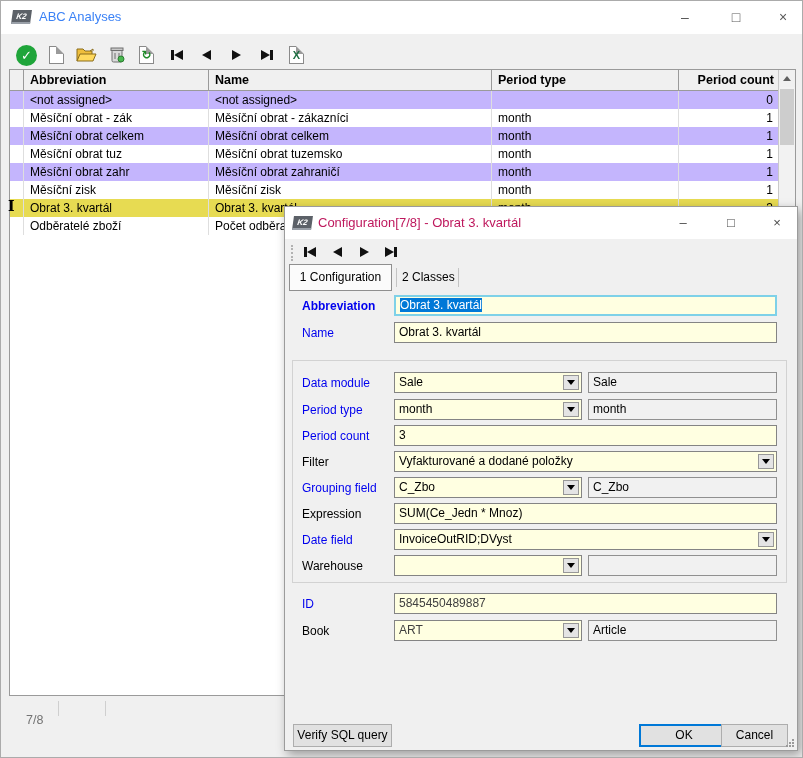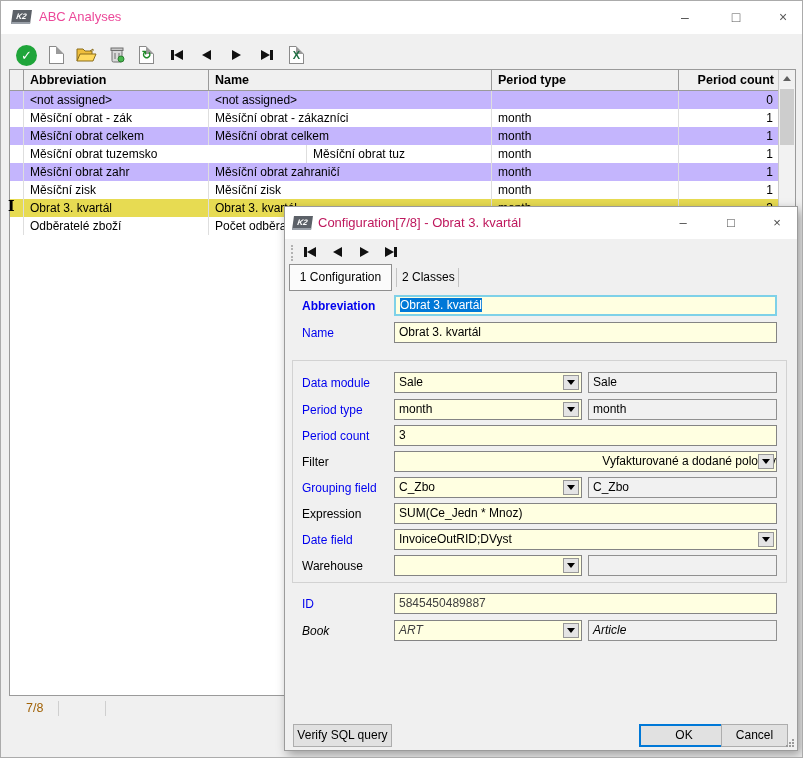--- a/index.html
+++ b/index.html
@@ -6,21 +6,21 @@
   body { font-family: "Liberation Sans", "DejaVu Sans", sans-serif; background:#888; }
   .screen { position:relative; width:803px; height:758px; background:#F0F0F0; overflow:hidden;
             border:1px solid #ababab; }
 
   
   .titlebar { position:absolute; left:0; top:0; width:100%; height:33px; background:#FFFFFF; }
   .k2icon { position:absolute; left:11px; top:9px; width:19px; height:14px; background:#5c6168;
             color:#fff; font:italic bold 8px "Liberation Sans",sans-serif; display:flex;
             align-items:center; justify-content:center; transform:skewX(-8deg);
             border-bottom:2px solid #9aa0a8; }
-  .wtitle { position:absolute; left:38px; top:8px; font-size:13px; color:#ec4899; }
+  .wtitle { position:absolute; left:38px; top:8px; font-size:13px; color:#3b82f6; }
   .winbtn { position:absolute; top:5px; width:32px; height:23px; text-align:center; line-height:23px;
             font-size:14px; color:#5a5a5a; }
 
   
   .toolbar { position:absolute; left:14px; top:40px; height:28px; display:flex; gap:7px; align-items:center; }
   .tbtn { width:23px; height:23px; display:flex; align-items:center; justify-content:center; position:relative; }
   .circle-ok { width:21px; height:21px; border-radius:50%; background:#1FA53A; color:#fff;
                font-weight:bold; font-size:13px; display:flex; align-items:center; justify-content:center; }
   .doc { width:15px; height:18px; background:#fff; border:1px solid #8a8a8a; position:relative; }
   .doc::before { content:""; position:absolute; top:-1px; right:-1px; width:0; height:0;
@@ -49,21 +49,21 @@
   .row-gray  { background:#c4b5fd; }
   .row-white { background:#FFFFFF; }
   .row-selected { background:#E7DB52; }
   .vscroll { position:absolute; right:0; top:0; width:17px; bottom:0; background:#F2F2F2; border-left:1px solid #c9c9c9; }
   .sbtn { position:absolute; left:0; top:0; width:16px; height:17px; background:#F0F0F0;
           display:flex; align-items:center; justify-content:center; }
   .tri-up { width:0; height:0; border-left:4px solid transparent; border-right:4px solid transparent; border-bottom:5px solid #606060; }
   .sthumb { position:absolute; left:1px; top:19px; width:14px; height:56px; background:#CDCDCD; }
 
   .statusbar { position:absolute; left:8px; top:698px; width:787px; height:20px; }
-  .statustext { position:absolute; left:17px; top:2px; font-size:12.5px; color:#a16207; }
+  .statustext { position:absolute; left:17px; top:14px; font-size:12.5px; color:#737373; }
   .statusdiv { position:absolute; top:2px; width:1px; height:15px; background:#cfcfcf; }
 
   .ibeam { position:absolute; left:7px; top:197px; font-family:"DejaVu Serif", serif;
            font-size:14px; font-weight:bold; color:#000; }
 
   
   .dialog { position:absolute; left:283px; top:205px; width:514px; height:545px; background:#F0F0F0;
             border:1px solid #9b9b9b; box-shadow:3px 4px 10px rgba(0,0,0,.35); }
   .dtitlebar { position:absolute; left:0; top:0; width:100%; height:32px; background:#fff; }
   .dtitle { position:absolute; left:33px; top:8px; font-size:13px; color:#be185d; }
@@ -195,22 +195,22 @@
         </div>
         <div class="trow row-gray">
           <div class="cell c-sel"></div>
           <div class="cell c-abbr">Měsíční obrat celkem</div>
           <div class="cell c-name">Měsíční obrat celkem</div>
           <div class="cell c-ptype">month</div>
           <div class="cell c-pcount">1</div>
         </div>
         <div class="trow row-white">
           <div class="cell c-sel"></div>
+          <div class="cell c-abbr">Měsíční obrat tuz</div>
           <div class="cell c-name">Měsíční obrat tuzemsko</div>
-          <div class="cell c-abbr">Měsíční obrat tuz</div>
           <div class="cell c-ptype">month</div>
           <div class="cell c-pcount">1</div>
         </div>
         <div class="trow row-gray">
           <div class="cell c-sel"></div>
           <div class="cell c-abbr">Měsíční obrat zahr</div>
           <div class="cell c-name">Měsíční obrat zahraničí</div>
           <div class="cell c-ptype">month</div>
           <div class="cell c-pcount">1</div>
         </div>
@@ -305,21 +305,21 @@
           <span class="flabel blue">Period type</span>
           <div class="tfield pos-combo yellow">month<span class="ddbtn">
               <span class="ddtri"></span>
             </span></div>
           <div class="tfield pos-ro readonly">month</div>
         </div>
         <div class="frow" style="top: 218px;">
           <span class="flabel blue">Period count</span>
           <div class="tfield pos-full yellow">3</div>
         </div>
-        <div class="frow" style="top: 244px; text-align: right;">
+        <div class="frow" style="top: 244px;">
           <span class="flabel black">Filter</span>
           <div class="tfield pos-full yellow">Vyfakturované a dodané položky<span class="ddbtn">
               <span class="ddtri"></span>
             </span></div>
         </div>
         <div class="frow" style="top: 270px;">
           <span class="flabel blue">Grouping field</span>
           <div class="tfield pos-combo yellow">C_Zbo<span class="ddbtn">
               <span class="ddtri"></span>
             </span></div>
@@ -341,21 +341,21 @@
             <span class="ddbtn">
               <span class="ddtri"></span>
             </span>
           </div>
           <div class="tfield pos-ro readonly"></div>
         </div>
         <div class="frow" style="top: 386px;">
           <span class="flabel blue">ID</span>
           <div class="tfield pos-full yellow disabled">5845450489887</div>
         </div>
-        <div class="frow" style="top: 413px; font-style: italic;">
+        <div class="frow" style="top: 413px;">
           <span class="flabel black">Book</span>
           <div class="tfield pos-combo yellow disabled">ART<span class="ddbtn">
               <span class="ddtri"></span>
             </span></div>
           <div class="tfield pos-ro readonly">Article</div>
         </div>
       </div>
 
     <div class="btn btn-verify">Verify SQL query</div>
     <div class="btn btn-ok">OK</div>

